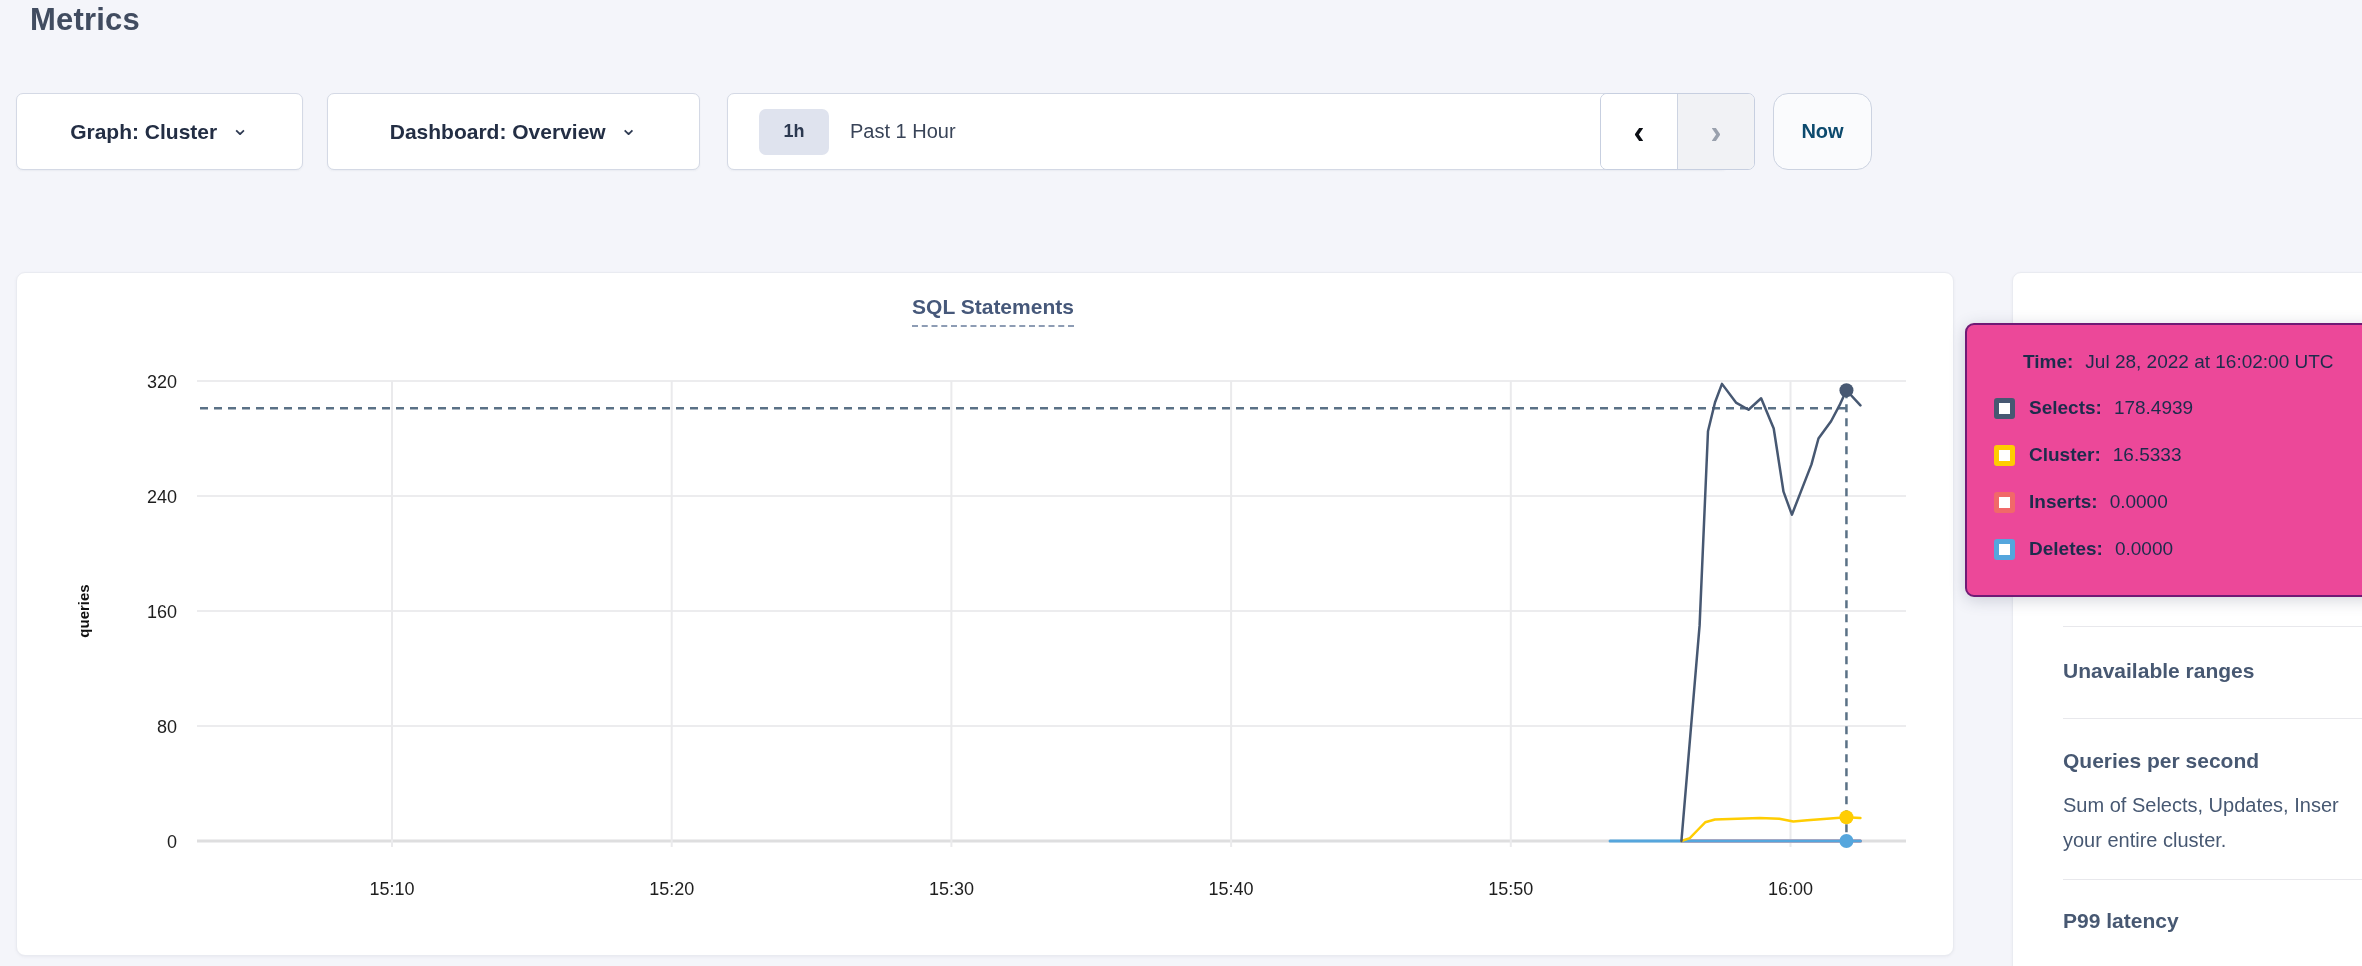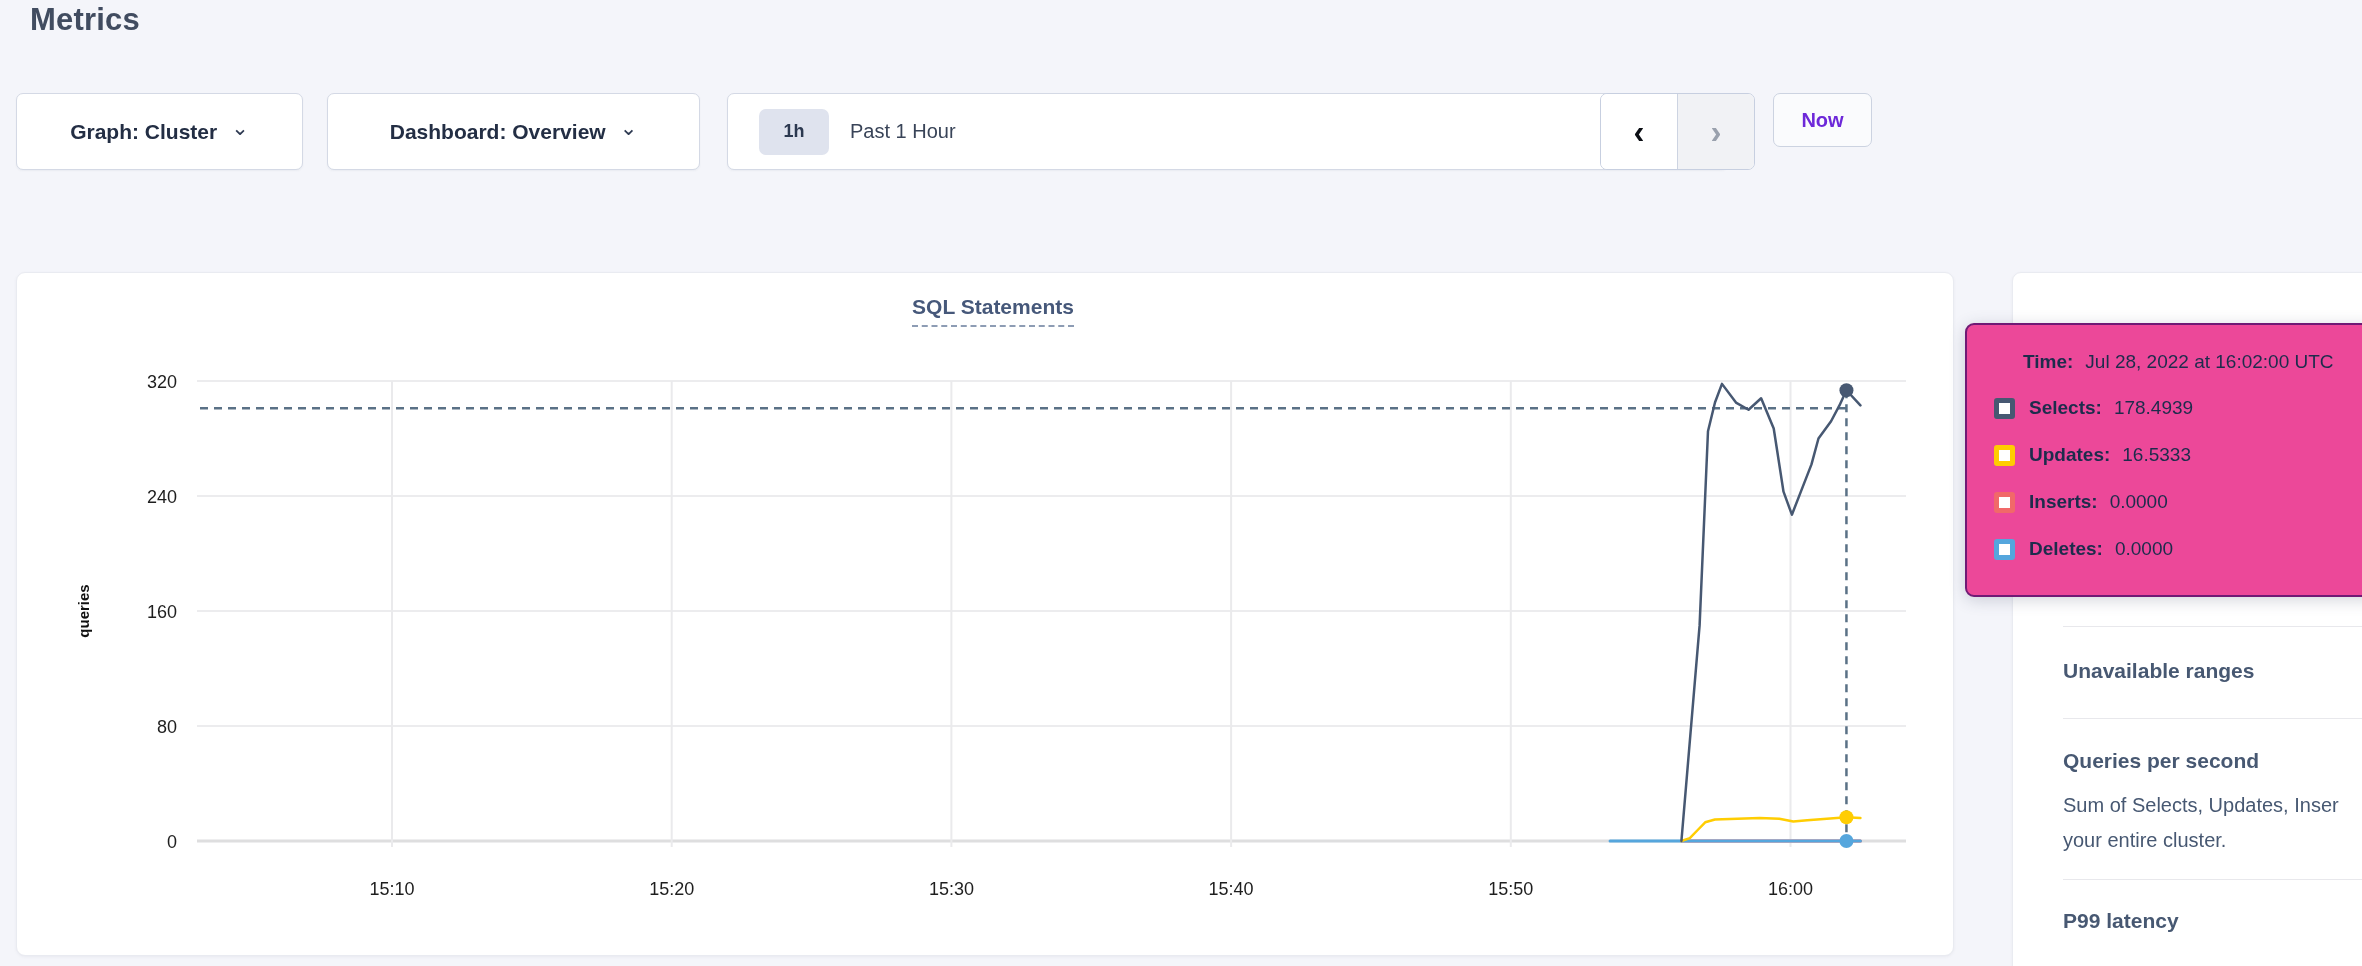--- a/index.html
+++ b/index.html
@@ -37,24 +37,24 @@
   .time-chev { position:absolute; right:37px; font-size:21px; color:#34405a; transform:translateY(-4px); }
   .nav-group {
     position:absolute; left:1600px; top:93px; width:155px; height:77px;
     border:1px solid #c7cfe0; border-radius:7px; background:#fff;
     display:flex; overflow:hidden;
   }
   .nav-half { flex:1; display:flex; align-items:center; justify-content:center; font-size:33px; font-weight:bold; }
   .nav-prev { color:#0c0f15; background:#fff; cursor:pointer; }
   .nav-next { color:#9aa1ad; background:#f1f2f5; border-left:1px solid #cdd4e2; cursor:default; }
   .now-btn {
-    position:absolute; left:1773px; top:93px; width:99px; height:54px;
-    background:#fafbfd; border:1px solid #ccd3e1; border-radius:7px;
+    position:absolute; left:1773px; top:93px; width:99px; height:77px;
+    background:#fafbfd; border:1px solid #ccd3e1; border-radius:15px;
     display:flex; align-items:center; justify-content:center;
-    font-size:20px; font-weight:bold; color:#6d28d9; cursor:default;
+    font-size:20px; font-weight:bold; color:#0c4a6e; cursor:default;
   }
   
   .card {
     position:absolute; background:#fff; border:1px solid #e9ebf1; border-radius:9px;
     box-shadow:0 1px 3px rgba(80,90,110,0.07);
   }
   .chart-card { left:16px; top:272px; width:1938px; height:684px; }
   .sidebar-card { left:2012px; top:272px; width:366px; height:700px; border-radius:9px 0 0 0; }
   
   .chart-title-wrap { position:absolute; left:16px; right:0; top:22px; text-align:center; }
@@ -177,21 +177,21 @@
     <span class="tt-label">Time:</span>
     <span class="tt-value">Jul 28, 2022 at 16:02:00 UTC</span>
   </div>
   <div class="tt-row" style="top:72px">
     <span class="swatch" style="border-color: rgb(71, 88, 114);"></span>
     <span class="tt-label">Selects:</span>
     <span class="tt-value">178.4939</span>
   </div>
   <div class="tt-row" style="top:119px">
     <span class="swatch" style="border-color: rgb(255, 205, 2);"></span>
-    <span class="tt-label">Updates:</span>
+    <span class="tt-label">Cluster:</span>
     <span class="tt-value">16.5333</span>
   </div>
   <div class="tt-row" style="top:166px">
     <span class="swatch" style="border-color: rgb(241, 105, 105);"></span>
     <span class="tt-label">Inserts:</span>
     <span class="tt-value">0.0000</span>
   </div>
   <div class="tt-row" style="top:213px">
     <span class="swatch" style="border-color: rgb(85, 166, 221);"></span>
     <span class="tt-label">Deletes:</span>

